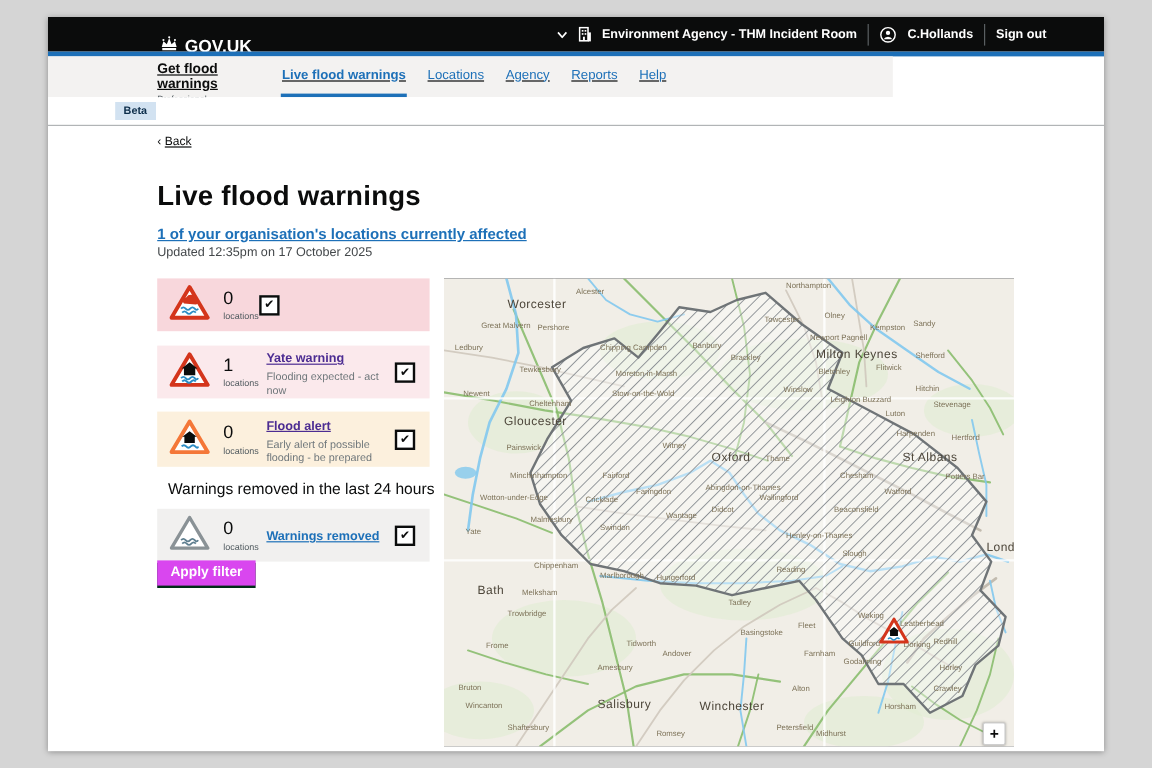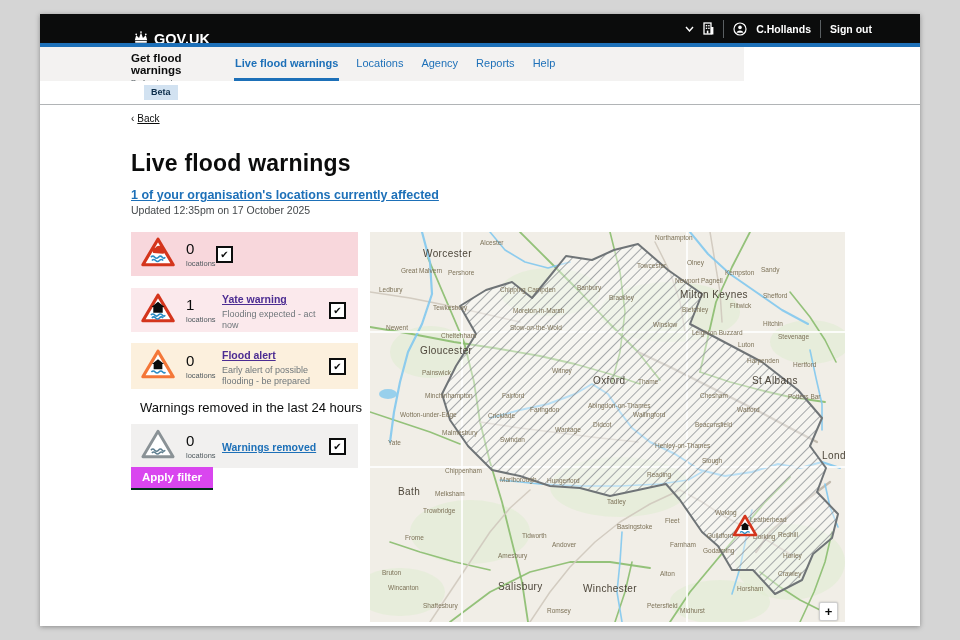--- a/index.html
+++ b/index.html
@@ -10,31 +10,31 @@
   .hdr{position:absolute;left:0;top:0;width:880px;height:29px;background:#0b0c0c;
     display:flex;align-items:center;justify-content:space-between;box-sizing:border-box;
     padding:0 48px 0 93px;}
   .hdr-left{display:flex;align-items:center;gap:5px;color:#fff;font-weight:bold;font-size:14.5px;margin-top:20px;}
   .hdr-right{display:flex;align-items:center;color:#fff;font-size:10.5px;font-weight:bold;gap:9px;}
   .hdr-right .divider{width:1px;height:18px;background:#5a5f62;}
   .hdr-right svg{display:block;}
   .blue-bar{position:absolute;left:0;top:29px;width:880px;height:4px;background:#1d70b8;}
   
   .srvnav{position:absolute;left:0;top:33px;width:704px;height:34px;background:#f3f2f1;
-    box-sizing:border-box;padding:0 0 0 91px;display:flex;}
+    box-sizing:border-box;padding:0 0 0 91px;display:flex;text-decoration:underline;}
   .srv-name{width:103px;padding-top:5px;}
   .srv-name .nm{font-size:11.5px;font-weight:bold;}
   .srv-name .sub{font-size:7.5px;color:#505a5f;margin-top:2px;}
   .tabs{display:flex;gap:16px;align-items:stretch;}
   .tab{font-size:11px;color:#1d70b8;text-decoration:none;display:flex;align-items:center;
     padding:0 1px;border-bottom:3px solid transparent;box-sizing:border-box;cursor:pointer;}
   .tab.active{font-weight:bold;border-bottom-color:#1d70b8;}
   
   .phase{position:absolute;left:0;top:67px;width:880px;height:24px;box-sizing:border-box;
-    border-bottom:1px solid #b1b4b6;display:flex;align-items:center;gap:10px;padding-left:104px;background:#fff;}
+    border-bottom:1px solid #b1b4b6;display:flex;align-items:center;gap:10px;padding-left:56px;background:#fff;}
   .tag{background:#d2e2f1;color:#0c2d4a;font-weight:bold;font-size:9px;padding:2px 7px 3px;}
   .phase .txt{font-size:11px;}
   a.gov-link{color:#1d70b8;text-decoration:underline;cursor:pointer;}
   
   .back{position:absolute;left:91px;top:99px;font-size:10px;color:#0b0c0c;}
   .back a{color:#0b0c0c;text-decoration:underline;cursor:pointer;}
   .back .chev{margin-right:3px;text-decoration:none;}
   h1.title{position:absolute;left:91px;top:136px;margin:0;font-size:23px;letter-spacing:.2px;}
   .affected{position:absolute;left:91px;top:174px;font-size:12.5px;font-weight:bold;
     color:#1d70b8;text-decoration:underline;cursor:pointer;}
@@ -92,20 +92,21 @@
         <svg width="11" height="13" viewBox="0 0 11 13">
             <rect x="1" y="1" width="7" height="11" fill="none" stroke="#fff" stroke-width="1.3"></rect>
             <rect x="2.8" y="3" width="1.4" height="1.4" fill="#fff"></rect>
             <rect x="5.2" y="3" width="1.4" height="1.4" fill="#fff"></rect>
             <rect x="2.8" y="5.6" width="1.4" height="1.4" fill="#fff"></rect>
             <rect x="5.2" y="5.6" width="1.4" height="1.4" fill="#fff"></rect>
             <rect x="3.8" y="8.6" width="1.6" height="3" fill="#fff"></rect>
             <rect x="8" y="5" width="2.4" height="7.5" fill="#fff"></rect>
           </svg>
       </span>
+      <span>Environment Agency - THM Incident Room</span>
       <span class="divider"></span>
       <span>
         <svg width="14" height="14" viewBox="0 0 14 14">
             <circle cx="7" cy="7" r="6" fill="none" stroke="#fff" stroke-width="1.2"></circle>
             <circle cx="7" cy="5.4" r="1.8" fill="#fff"></circle>
             <path d="M3.4 10.8 a3.8 3.2 0 0 1 7.2 0" fill="#fff"></path>
           </svg>
       </span>
       <span>C.Hollands</span>
       <span class="divider"></span>

